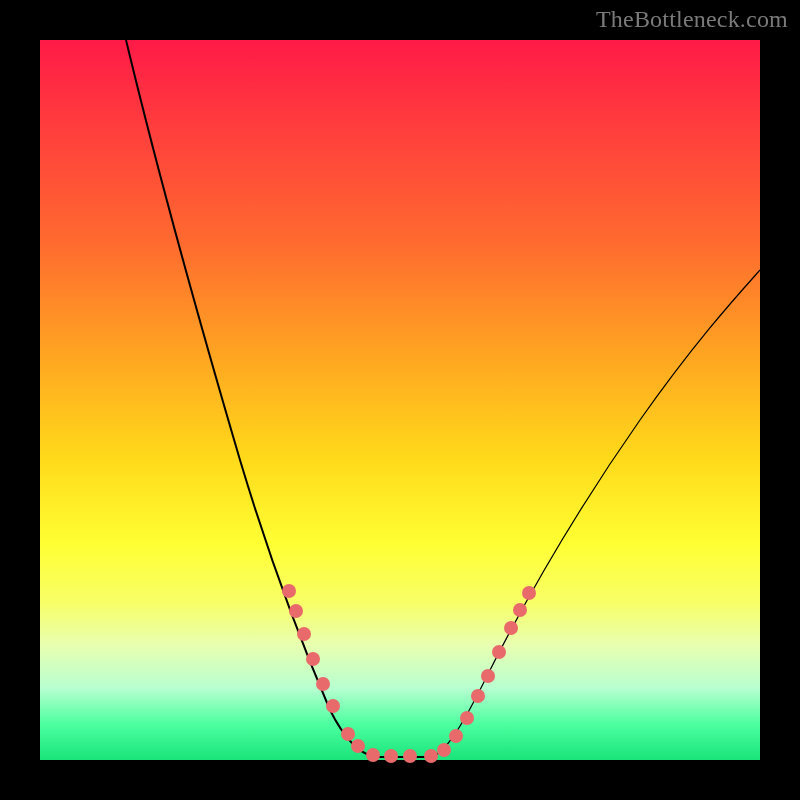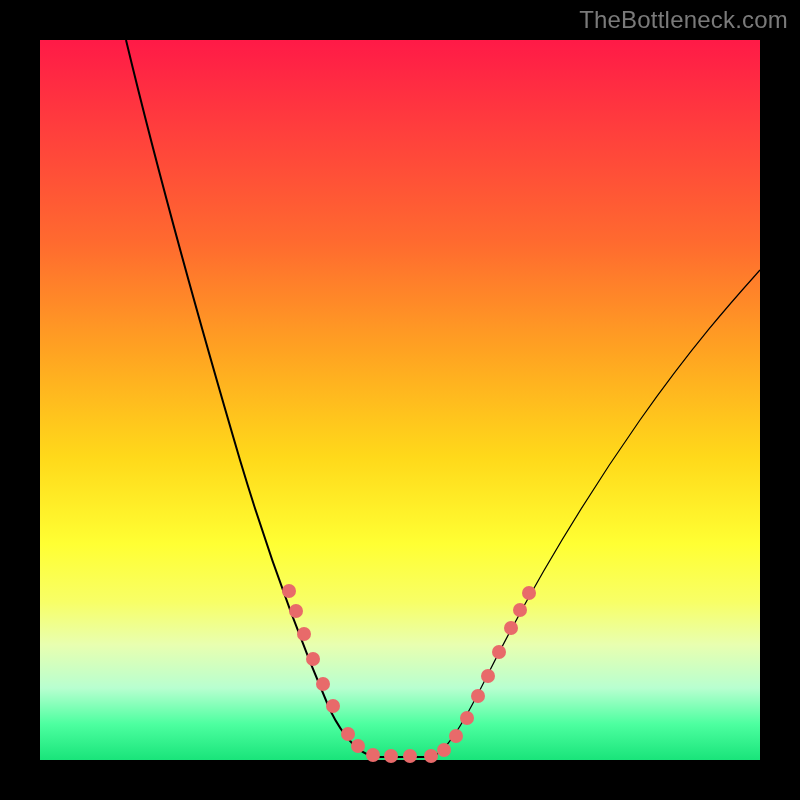--- a/index.html
+++ b/index.html
@@ -34,21 +34,21 @@
       #e8ffb0 84%,
       #b8ffd0 90%,
       #4dffa0 95%,
       #19e47a 100%
     );
   }
   .watermark {
     position: absolute;
     top: 6px;
     right: 12px;
-    font-family: Liberation Sans, sans-serif;
+    font-family: Liberation Serif, serif;
     font-size: 24px;
     color: #7a7a7a;
     font-weight: 500;
     letter-spacing: 0.2px;
   }
   svg.curves {
     position: absolute;
     left: 0;
     top: 0;
     width: 720px;

